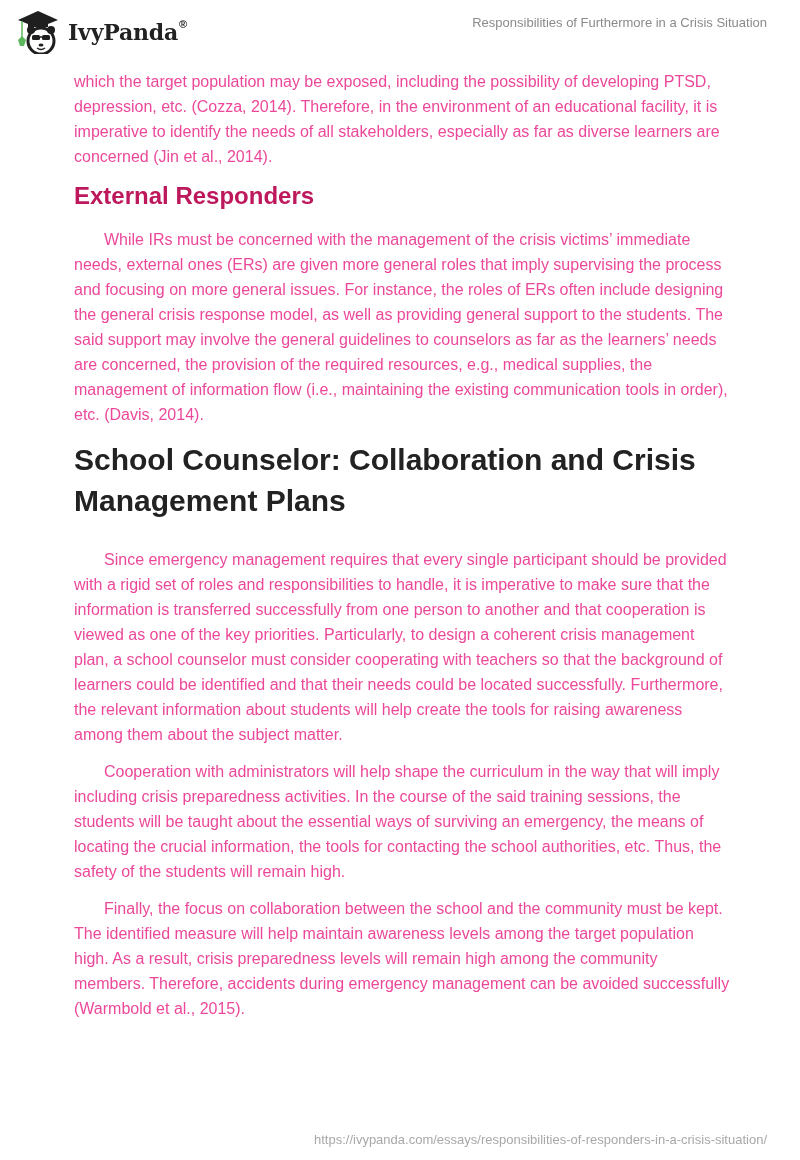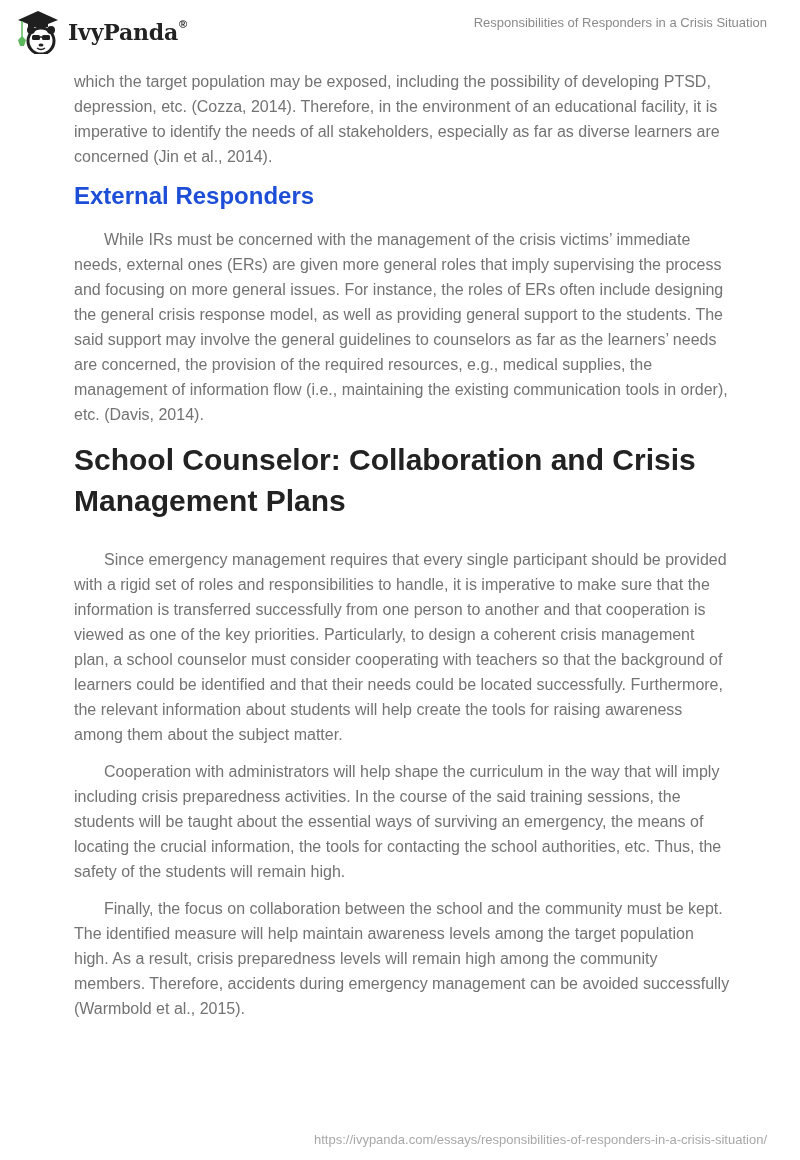--- a/index.html
+++ b/index.html
@@ -5,23 +5,23 @@
   html, body { margin: 0; padding: 0; background: #ffffff; }
   body { width: 800px; height: 1160px; position: relative; overflow: hidden;
          font-family: "Liberation Sans", sans-serif; color: #222222; }
   .header { position: absolute; left: 0; top: 0; width: 800px; height: 62px; }
   .logo { position: absolute; left: 14px; top: 8px; display: flex; align-items: center; }
   .logo svg { display: block; }
   .brand { font-family: "DejaVu Serif", serif; font-weight: bold; font-size: 22px; color: #222; margin-left: 6px; letter-spacing: -0.2px; }
   .brand sup { font-size: 11px; font-family: "Liberation Sans", sans-serif; vertical-align: 12px; margin-left: 1px; }
   .doc-title { position: absolute; right: 33px; top: 15px; font-size: 13px; color: #8a8a8a; }
   .content { position: absolute; left: 74px; top: 69px; width: 656px; }
-  p { margin: 0 0 12px 0; font-size: 16px; line-height: 25px; color: #737373; }
+  p { margin: 0 0 12px 0; font-size: 16px; line-height: 25px; color: #ec4899; }
   p.indent { text-indent: 30px; margin-top: 12px; }
-  h2 { font-size: 24px; font-weight: bold; margin: 10px 0 16px 0; line-height: 30px; color: #1d4ed8; }
+  h2 { font-size: 24px; font-weight: bold; margin: 10px 0 16px 0; line-height: 30px; color: #be185d; }
   h1 { font-size: 30px; font-weight: bold; margin: 11px 0 26px 0; line-height: 41px; color: #222; }
   .footer-url { position: absolute; right: 33px; top: 1132px; font-size: 13px; color: #a8a8a8; }
 </style>
 </head>
 <body>
 
 <div class="header">
   <div class="logo">
     <svg width="48" height="46" viewBox="0 0 48 46">
       <polygon points="4,12 24,3 44,12 24,20" fill="#1f1f1f"></polygon>
@@ -32,21 +32,21 @@
       <circle cx="17" cy="22" r="4" fill="#1f1f1f"></circle>
       <circle cx="37" cy="22" r="4" fill="#1f1f1f"></circle>
       <rect x="18" y="27" width="8" height="5" rx="1.5" fill="#1f1f1f"></rect>
       <rect x="28" y="27" width="8" height="5" rx="1.5" fill="#1f1f1f"></rect>
       <line x1="26" y1="29" x2="28" y2="29" stroke="#1f1f1f" stroke-width="1.5"></line>
       <ellipse cx="27" cy="37" rx="2.5" ry="1.6" fill="#1f1f1f"></ellipse>
       <path d="M23,40 Q27,43 31,40" stroke="#1f1f1f" stroke-width="1.3" fill="none"></path>
     </svg>
     <span class="brand"><span>IvyPanda</span><sup>®</sup></span>
   </div>
-  <div class="doc-title">Responsibilities of Responders in a Crisis Situation</div>
+  <div class="doc-title">Responsibilities of Furthermore in a Crisis Situation</div>
 </div>
 
 <div class="content">
   <p>which the target population may be exposed, including the possibility of developing PTSD, depression, etc. (Cozza, 2014). Therefore, in the environment of an educational facility, it is imperative to identify the needs of all stakeholders, especially as far as diverse learners are concerned (Jin et al., 2014).</p>
 
   <h2>External Responders</h2>
   <p class="indent">While IRs must be concerned with the management of the crisis victims’ immediate needs, external ones (ERs) are given more general roles that imply supervising the process and focusing on more general issues. For instance, the roles of ERs often include designing the general crisis response model, as well as providing general support to the students. The said support may involve the general guidelines to counselors as far as the learners’ needs are concerned, the provision of the required resources, e.g., medical supplies, the management of information flow (i.e., maintaining the existing communication tools in order), etc. (Davis, 2014).</p>
 
   <h1>School Counselor: Collaboration and Crisis Management Plans</h1>
   <p class="indent">Since emergency management requires that every single participant should be provided with a rigid set of roles and responsibilities to handle, it is imperative to make sure that the information is transferred successfully from one person to another and that cooperation is viewed as one of the key priorities. Particularly, to design a coherent crisis management plan, a school counselor must consider cooperating with teachers so that the background of learners could be identified and that their needs could be located successfully. Furthermore, the relevant information about students will help create the tools for raising awareness among them about the subject matter.</p>

